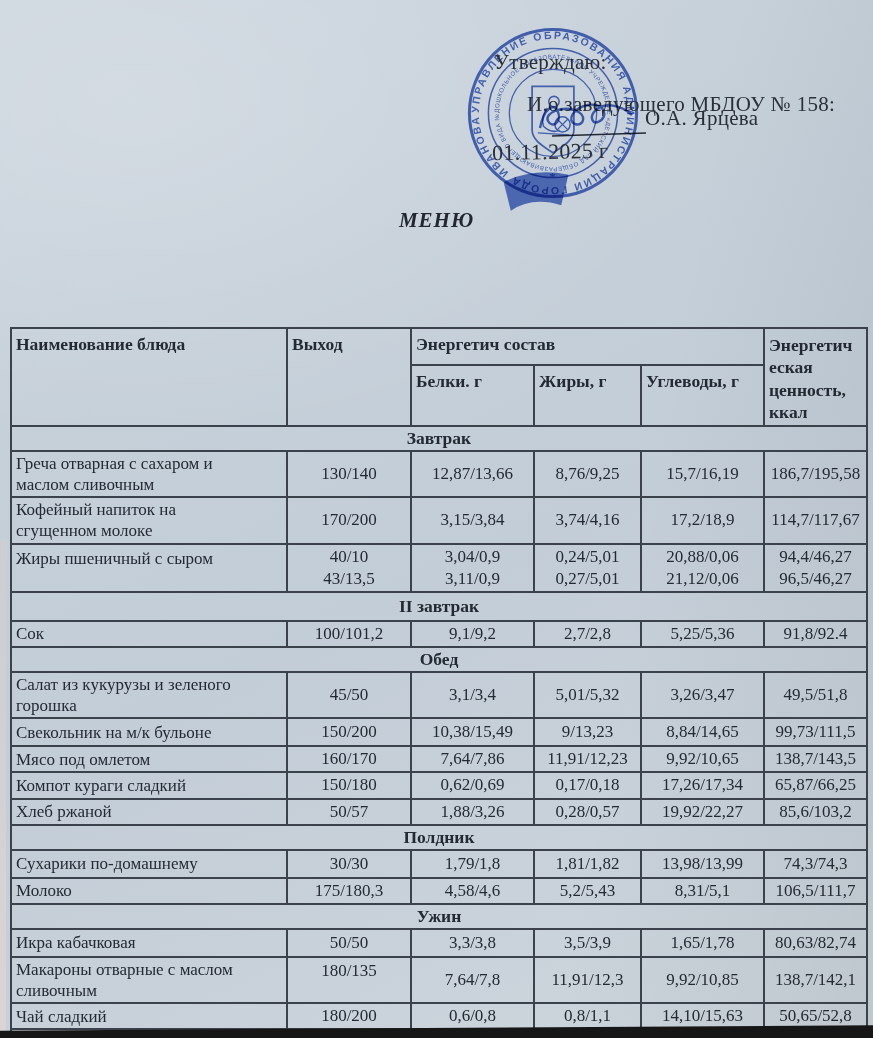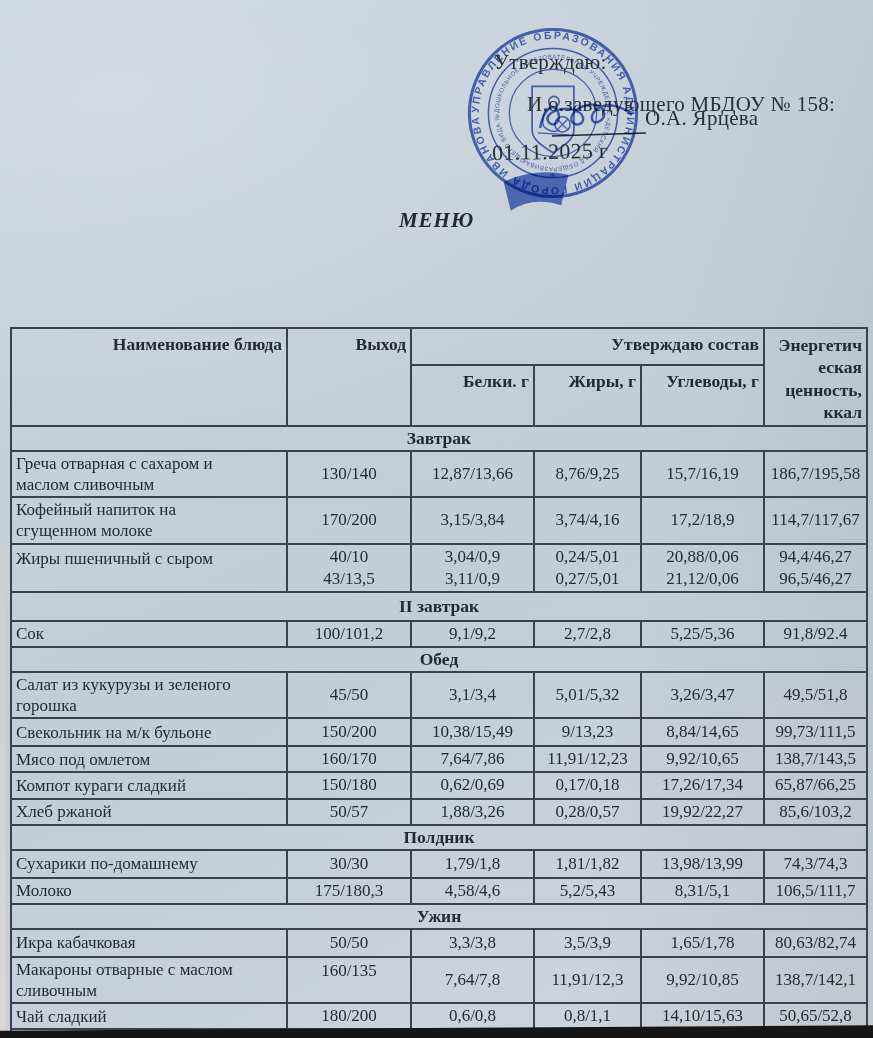--- a/index.html
+++ b/index.html
@@ -28,21 +28,21 @@
   
   .title-block{position:absolute;left:0;top:199px;width:873px;text-align:center;
          font-style:italic;font-weight:bold;color:#23272f;}
   .title-org{font-size:21.5px;letter-spacing:.2px;}
   .title-doc{font-size:21px;margin-top:9px;letter-spacing:1px;}
   .title-date{font-size:24px;margin-top:7px;}
   
   table.menu{position:absolute;left:10px;top:327px;width:856px;border-collapse:collapse;
          font-size:17px;color:#242a33;table-layout:fixed;}
   table.menu th,table.menu td{border:2px solid #3c424b;padding:1px 4px;overflow:hidden;}
-  table.menu th{font-weight:bold;font-size:17.5px;vertical-align:top;padding-top:5px;text-align:right;}
+  table.menu th{font-weight:bold;font-size:17.5px;vertical-align:top;padding-top:5px;text-align:left;}
   th.energy{line-height:1.28;padding-top:3px;}
   tr.hr1{height:33px;} tr.hr2{height:55px;}
   td.section{font-weight:bold;text-align:center;vertical-align:middle;font-size:17.5px;}
   td.dish{text-align:left;padding-left:8px;vertical-align:middle;white-space:pre-line;line-height:1.25;}
   td.num{text-align:center;vertical-align:middle;white-space:pre-line;line-height:1.3;}
   .h23{height:23px}.h24{height:24px}.h25{height:25px}.h26{height:26px}.h27{height:19px}
   .h28{height:28px}.h29{height:29px}.h41{height:41px}.h44{height:44px}.h45{height:45px}.h48{height:48px}
 </style>
 </head>
 <body>
@@ -98,21 +98,21 @@
         <col style="width:124px">
         <col style="width:123px">
       <col style="width:107px">
         <col style="width:123px">
         <col style="width:103px">
     </colgroup>
     <tbody>
       <tr class="hr1">
         <th rowspan="2">Наименование блюда</th>
         <th rowspan="2">Выход</th>
-        <th colspan="3">Утверждаю состав</th>
+        <th colspan="3">Энергетич состав</th>
         <th rowspan="2" class="energy">Энергетич еская ценность, ккал</th>
       </tr>
       <tr class="hr2">
         <th>Белки. г</th>
         <th>Жиры, г</th>
         <th>Углеводы, г</th>
       </tr>
 
       <tr class="h27">
         <td class="section" colspan="6">Завтрак</td>
@@ -233,21 +233,21 @@
         <td class="dish">Икра кабачковая</td>
         <td class="num">50/50</td>
         <td class="num">3,3/3,8</td>
         <td class="num">3,5/3,9</td>
         <td class="num">1,65/1,78</td>
         <td class="num">80,63/82,74</td>
       </tr>
       <tr class="h41">
         <td class="dish">Макароны отварные с маслом
 сливочным</td>
-        <td class="num" style="vertical-align:top;padding-top:2px">160/135</td>
+        <td class="num" style="vertical-align:top;padding-top:2px">180/135</td>
         <td class="num">7,64/7,8</td>
         <td class="num">11,91/12,3</td>
         <td class="num">9,92/10,85</td>
         <td class="num">138,7/142,1</td>
       </tr>
       <tr class="h23">
         <td class="dish">Чай сладкий</td>
         <td class="num">180/200</td>
         <td class="num">0,6/0,8</td>
         <td class="num">0,8/1,1</td>

